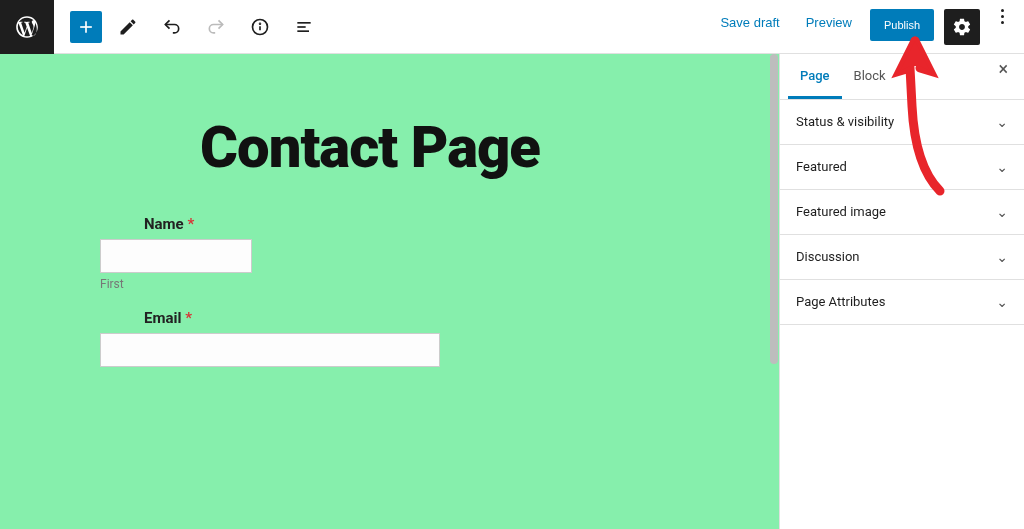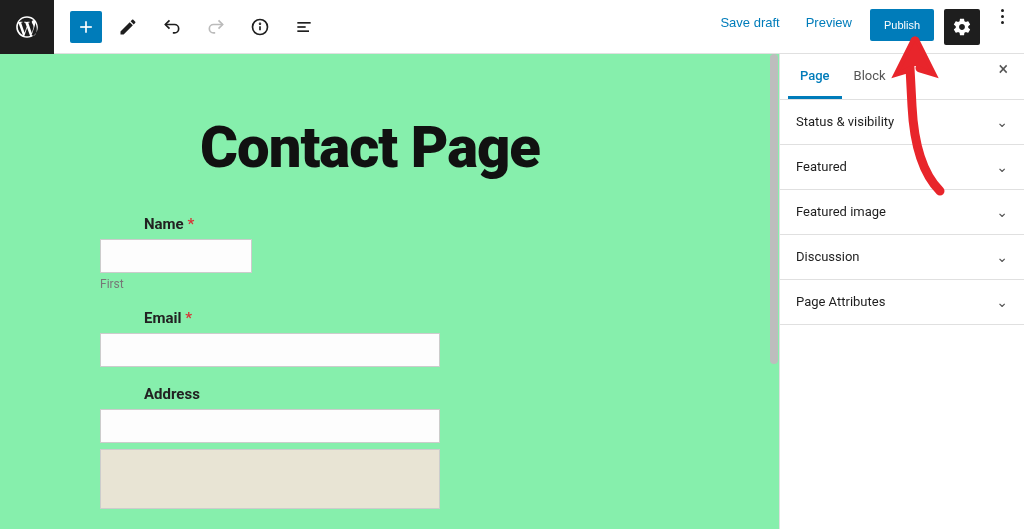--- a/index.html
+++ b/index.html
@@ -303,25 +303,20 @@
       </div>
 
       <div class="field-group">
         <div class="field-label">
           <span>Email</span>
           <span class="req">*</span>
         </div>
         <input class="text-input text-input-wide" style="">
       </div>
 
-      <div class="field-group">
-        <div class="field-label">Address</div>
-        <input class="text-input text-input-wide" style="">
-        <div class="textarea-block"></div>
-      </div>
 
     </div>
     <div class="scroll-track">
       <div class="scroll-thumb"></div>
     </div>
   </div>
 
   <div class="sidebar">
     <div class="sidebar-tabs">
       <div class="tab active">Page</div>

